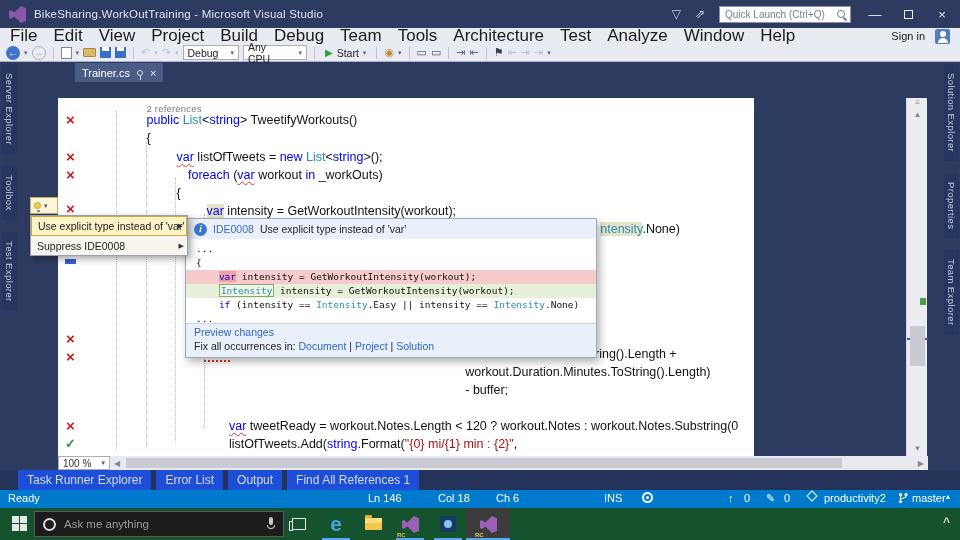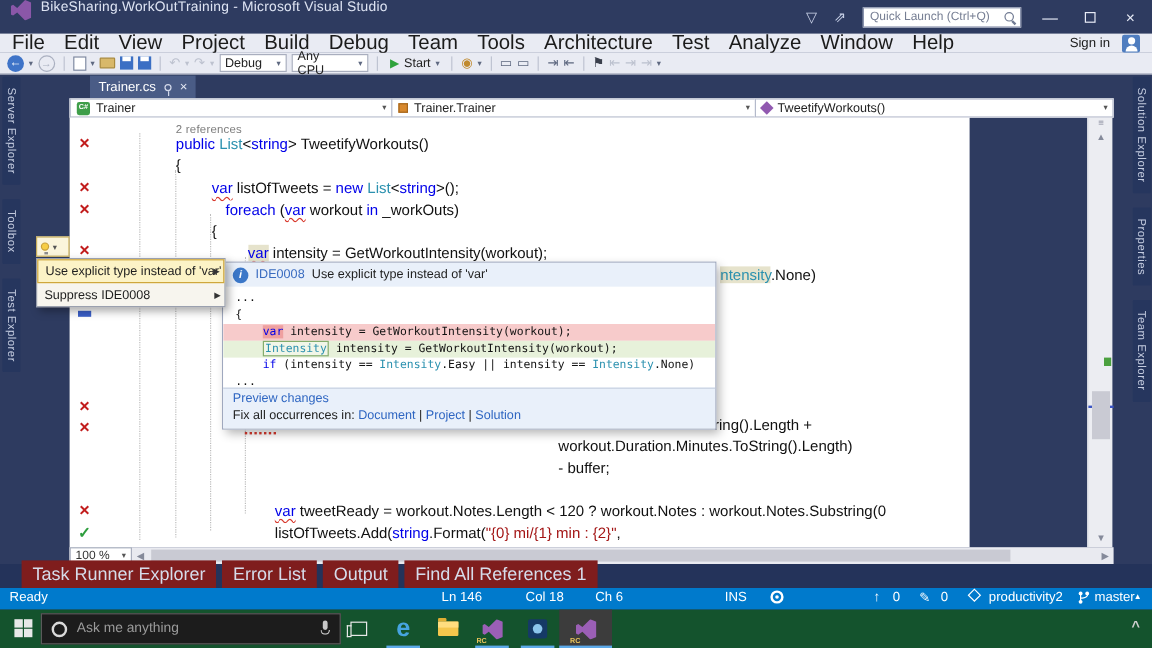--- a/index.html
+++ b/index.html
@@ -1,21 +1,21 @@
 <!DOCTYPE html>
 <html><head>
 <meta charset="utf-8">
 <style>
   *{box-sizing:border-box;margin:0;padding:0}
   html,body{width:960px;height:540px;overflow:hidden}
   body{font-family:"Liberation Sans",sans-serif}
   .screen{position:relative;width:960px;height:540px;background:#2E3B60}
   .ab{position:absolute}
   
-  .titlebar{left:0;top:0;width:960px;height:28px;display:flex;align-items:flex-start;color:#DEE4F3}
+  .titlebar{left:0;top:0;width:960px;height:28px;display:flex;align-items:center;color:#DEE4F3}
   .vslogo{margin:0 8px 0 9px;display:inline-flex}
   .title-text{font-size:11.5px;letter-spacing:.2px}
   .tb-right{position:absolute;right:0;top:0;height:28px;display:flex;align-items:center;gap:14px;padding-right:8px}
   .tb-glyph{color:#C7D0E6;font-size:12px}
   .qlaunch{width:132px;height:17px;background:#fff;border:1px solid #8A93AD;display:flex;align-items:center;justify-content:space-between;padding:0 5px;color:#767E93;font-size:10px}
   .mag{position:relative;width:8px;height:8px;border:1.5px solid #707A92;border-radius:50%;flex:none}
   .mag::after{content:"";position:absolute;width:4px;height:1.5px;background:#707A92;right:-3px;bottom:-2px;transform:rotate(45deg)}
   .winbtn{color:#E8ECF7;font-size:13px;width:20px;text-align:center}
   .maxbox{width:9px;height:9px;border:1px solid #E8ECF7;margin:0 5px}
   
@@ -53,21 +53,21 @@
   .tclose{font-size:11px;color:#E6EAF5}
   
   .breadcrumb{left:58px;top:82px;width:870px;height:16px;display:flex;background:#fff}
   .crumb{border:1px solid #B4BACB;border-right-width:0;font-size:10.5px;color:#222;display:flex;align-items:center;gap:5px;padding:0 5px;background:#fff;position:relative}
   .crumb:last-child{border-right-width:1px}
   .crumb .dd{position:absolute;right:4px;font-size:7px;color:#555}
   .chip-cs{width:11px;height:11px;background:#3E9E49;border-radius:2px;color:#fff;font-size:6px;font-weight:bold;display:flex;align-items:center;justify-content:center}
   .chip-class{width:8px;height:8px;background:#D8892E;border:1px solid #A5661C}
   .chip-method{width:8px;height:8px;background:#9159B0;transform:rotate(45deg)}
   
-  .surface{left:58px;top:98px;width:750px;height:358px;background:#fff;overflow:hidden}
+  .surface{left:58px;top:98px;width:696px;height:358px;background:#fff;overflow:hidden}
   .guide{position:absolute;width:0;border-left:1px dotted #BDBDBD;z-index:1}
   .cl{position:absolute;white-space:pre;font-family:Liberation Sans, sans-serif;font-size:12.5px;line-height:16px;background:#fff;z-index:2;color:#111}
   .lens{font-family:"Liberation Sans",sans-serif;font-size:9.5px;color:#7B7B7B;letter-spacing:.2px}
   .tk-k,.tk-ksq,.tk-ksqh{color:#0000E8}
   .tk-t,.tk-th{color:#2B91AF}
   .tk-s{color:#A31515}
   .tk-n{color:#111}
   .tk-ksq,.tk-ksqh{text-decoration:underline wavy #D83A2E;text-decoration-thickness:1px;text-underline-offset:2px}
   .tk-ksqh,.tk-th{background:#E6E3CC}
   .sqline{position:absolute;height:3px;border-bottom:2px dotted #D83A2E;z-index:2}
@@ -80,21 +80,21 @@
   .vsbtn{position:absolute;left:0;width:21px;text-align:center;color:#858A9A;font-size:8px}
   .vthumb{position:absolute;left:3px;width:15px;background:#C9CAD3}
   .vmark-g{position:absolute;right:1px;width:6px;height:7px;background:#4BA03F}
   .vmark-b{position:absolute;left:0;width:21px;height:2px;background:#3B55C4}
   .hsrow{left:58px;top:456px;width:870px;height:14px;background:#E9EAF0;display:flex;align-items:center}
   .zoombox{width:52px;height:14px;background:#fff;border:1px solid #A9AEBE;font-size:10px;color:#333;display:flex;align-items:center;justify-content:space-between;padding:0 4px;flex:none}
   .hsarr{color:#858A9A;font-size:8px;padding:0 4px}
   .hthumb{height:10px;background:#C9CAD3;width:716px;margin-left:2px}
   
   .bottomtabs{left:0;top:470px;width:960px;height:20px;display:flex;align-items:flex-end;gap:5px;padding:0 0 0 18px;background:#24335A}
-  .btab{background:#7f1d1d;color:#D6DCEA;font-size:15px;padding:3px 9px 3px;white-space:nowrap}
+  .btab{background:#1d4ed8;color:#D6DCEA;font-size:12px;padding:3px 9px 3px;white-space:nowrap}
   
   .statusbar{left:0;top:490px;width:960px;height:18px;background:#007ACC;color:#fff;font-size:11px}
   .statusbar span{position:absolute;top:2px;white-space:nowrap}
   .stcirc{width:11px;height:11px;border:2px solid #fff;border-radius:50%;position:absolute;top:3px}
   .stcirc::after{content:"";position:absolute;left:2px;top:2px;width:3px;height:3px;border-radius:50%;background:#fff}
   .strepo{width:8px;height:8px;border:1.5px solid #fff;transform:rotate(45deg);position:absolute;top:4px}
   
   .taskbar{left:0;top:508px;width:960px;height:32px;background:#14532d}
   .startgrid{position:absolute;left:12px;top:8px;width:15px;height:15px;display:grid;grid-template-columns:7px 7px;grid-template-rows:7px 7px;gap:1px}
   .startgrid i{background:#E8E8E8}
@@ -243,37 +243,20 @@
     </div>
 
   <div class="ab tabrow">
     <span class="tab-active">
       <span>Trainer.cs</span>
       <span class="pinic"></span>
       <span class="tclose">×</span>
     </span>
   </div>
 
-  <div class="ab breadcrumb">
-    <span class="crumb" style="flex:0 0 268px">
-      <span class="chip-cs">C#</span>
-      <span>Trainer</span>
-        <span class="dd">▾</span>
-    </span>
-    <span class="crumb" style="flex:0 0 303px">
-      <span class="chip-class"></span>
-      <span>Trainer.Trainer</span>
-        <span class="dd">▾</span>
-    </span>
-    <span class="crumb" style="flex:1">
-      <span class="chip-method"></span>
-      <span>TweetifyWorkouts()</span>
-        <span class="dd">▾</span>
-    </span>
-  </div>
 
   <div class="ab surface" id="surface">
       <div class="guide" style="left: 58px; top: 13px; height: 339px;"></div>
       <div class="guide" style="left: 88px; top: 44px; height: 306px;"></div>
       <div class="guide" style="left: 117px; top: 80px; height: 264px;"></div>
       <div class="guide" style="left: 146px; top: 116px; height: 214px;"></div>
       <div class="cl lens" style="left: 88.5px; top: 3px;">2 references</div>
       <div class="cl" style="left: 88.5px; top: 14px;"><span class="tk-k">public </span><span class="tk-t">List</span><span class="tk-n">&lt;</span><span class="tk-k">string</span><span class="tk-n">&gt; TweetifyWorkouts()</span></div>
       <div class="cl" style="left: 88.5px; top: 32px;"><span class="tk-n">{</span></div>
       <div class="cl" style="left: 118.5px; top: 51px;"><span class="tk-ksq">var</span><span class="tk-n"> listOfTweets = </span><span class="tk-k">new </span><span class="tk-t">List</span><span class="tk-n">&lt;</span><span class="tk-k">string</span><span class="tk-n">&gt;();</span></div>

